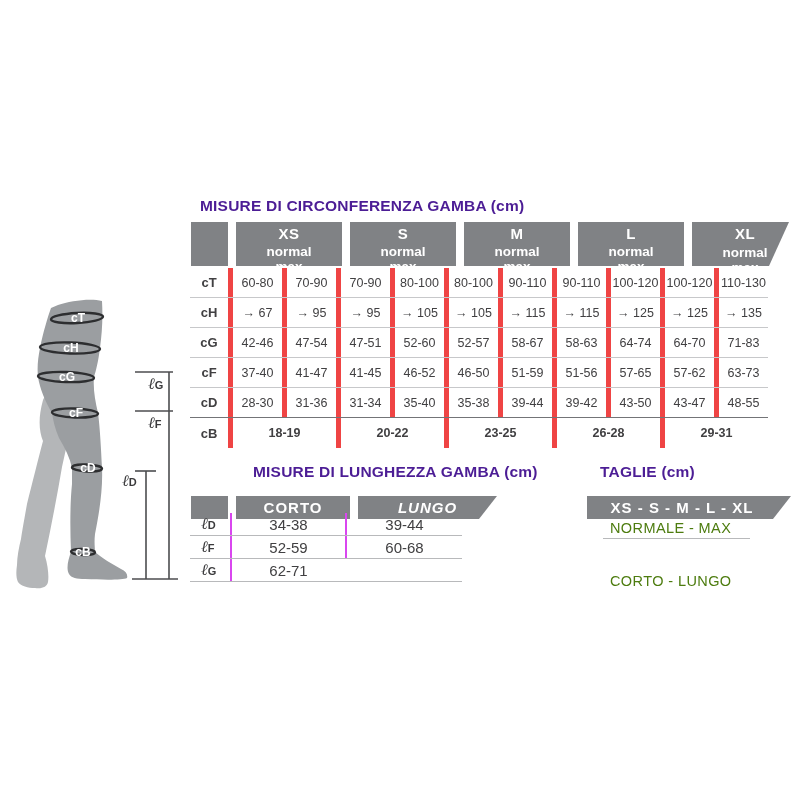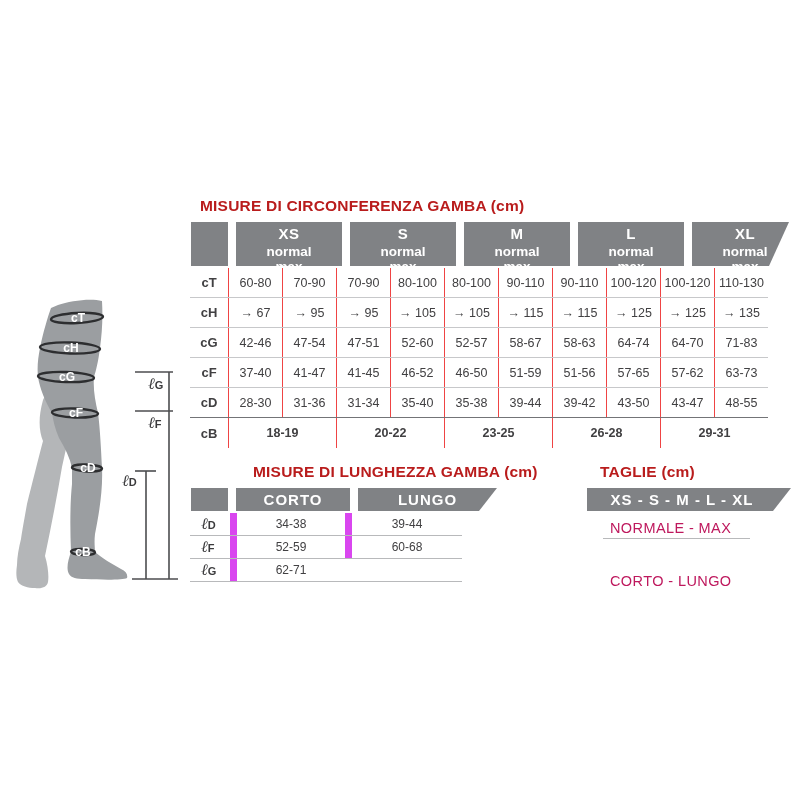--- a/index.html
+++ b/index.html
@@ -1,59 +1,59 @@
 <!DOCTYPE html>
 <html><head>
 <meta charset="utf-8">
 <style>
   html,body{margin:0;padding:0;background:#fff;}
   .canvas{position:relative;width:800px;height:800px;background:#fff;overflow:hidden;
           font-family:"Liberation Sans",sans-serif;color:#414042;}
   .abs{position:absolute;}
-  .title{font-weight:700;font-size:15.5px;letter-spacing:.2px;color:#b91c1c;white-space:nowrap;}
+  .title{font-weight:700;font-size:15.5px;letter-spacing:.2px;color:#4c1d95;white-space:nowrap;}
 
   
   .band{display:flex;gap:8px;background:transparent;}
   .band .blk{background:#808285;color:#fff;}
   .clip-big{clip-path:polygon(0 0,100% 0,calc(100% - 20px) 100%,0 100%);}
-  .clip-sm{clip-path:polygon(0 0,100% 0,calc(100% - 18px) 100%,0 100%);}
+  .clip-sm{clip-path:polygon(0 0,100% 0,calc(100% - 18px) 100%,0 100%);margin-top:8px;}
   .band-spacer{width:37px;flex:none;}
   .size-blk{width:106px;flex:none;display:flex;flex-direction:column;}
-  .size-blk.last{flex:1;}
+  .size-blk.last{flex:1;justify-content:center;}
   .size-name{height:22px;display:flex;align-items:center;justify-content:center;
              font-weight:700;font-size:15px;letter-spacing:.5px;}
   .size-blk.last .size-name,.size-blk.last .subrow{width:106px;}
   .subrow{height:21px;display:flex;flex-direction:column;}
   .subrow span{flex:1;display:flex;align-items:center;justify-content:center;
                font-weight:700;font-size:13.5px;}
 
   
   .cgrid{width:578px;}
   .crow{display:flex;height:29px;align-items:center;border-bottom:1px solid #c7c8ca;}
   .crow.nob{border-bottom:none;}
   .crow .lab{width:38px;flex:none;text-align:center;font-weight:700;font-size:13px;}
-  .crow .cell{width:54px;flex:none;box-sizing:border-box;border-left:1px solid #ef4444;
+  .crow .cell{width:54px;flex:none;box-sizing:border-box;border-left:5px solid #ef4444;
               height:100%;display:flex;align-items:center;justify-content:center;
               font-size:12.5px;white-space:nowrap;}
   .crow.cb{height:30px;border-top:1.5px solid #737477;}
   .crow.cb .cell{width:108px;font-weight:700;}
 
   
   .lrow{display:flex;height:22px;align-items:center;border-bottom:1px solid #b8b9bb;width:272px;}
   .lrow .lab{width:40px;flex:none;padding-left:11px;box-sizing:border-box;}
-  .lrow .cell{box-sizing:border-box;border-left:7px solid #d946ef;height:100%;
-              display:flex;align-items:center;justify-content:center;font-size:12px;}
+  .lrow .cell{box-sizing:border-box;border-left:2px solid #d946ef;height:100%;
+              display:flex;align-items:center;justify-content:center;font-size:15px;}
   .lrow .c1{width:115px;flex:none;}
   .lrow .c2{width:117px;flex:none;}
   .ell{font-family:"Liberation Serif",serif;font-style:italic;font-size:16px;color:#3a3a3c;}
   .ellsub{font-weight:700;font-size:11px;color:#3a3a3c;}
 
   .band-title{height:23px;display:flex;align-items:center;justify-content:center;
               font-weight:700;font-size:15px;letter-spacing:1px;}
-  .tag-line{font-size:14.5px;letter-spacing:.4px;color:#be185d;white-space:nowrap;}
+  .tag-line{font-size:14.5px;letter-spacing:.4px;color:#4d7c0f;white-space:nowrap;}
   .tag-div{height:1px;background:#b8b9bb;}
 </style>
 </head>
 <body>
 
 <div class="canvas">
 
   <svg class="abs" style="left:15px;top:288px;" width="170" height="325" viewBox="0 0 170 325">
 
     <path fill="#b4b6b8" d="M55,100 C42,96 32,102 28,112 C23,130 24,143 28,153 C23,172 17,196 12,216
@@ -218,21 +218,21 @@
       <div class="cell">26-28</div>
       <div class="cell">29-31</div>
     </div>
   </div>
 
   <div class="abs title" style="left:205px;top:463px;margin-left:48px;">MISURE DI LUNGHEZZA GAMBA (cm)</div>
 
   <div class="abs band clip-sm" style="left:191px;top:488px;width:306px;height:23px;">
     <div class="blk band-spacer"></div>
     <div class="blk band-title" style="width:114px;flex:none;">CORTO</div>
-    <div class="blk band-title" style="flex:1;">
+    <div class="blk band-title" style="flex:1;font-style:italic;">
         <span style="width:114px;text-align:center;">LUNGO</span>
       </div>
   </div>
 
   <div class="abs" style="left:190px;top:513px;">
     <div class="lrow">
       <div class="lab"><span class="ell">ℓ</span><span class="ellsub">D</span></div>
       <div class="cell c1">34-38</div>
       <div class="cell c2">39-44</div>
     </div>

